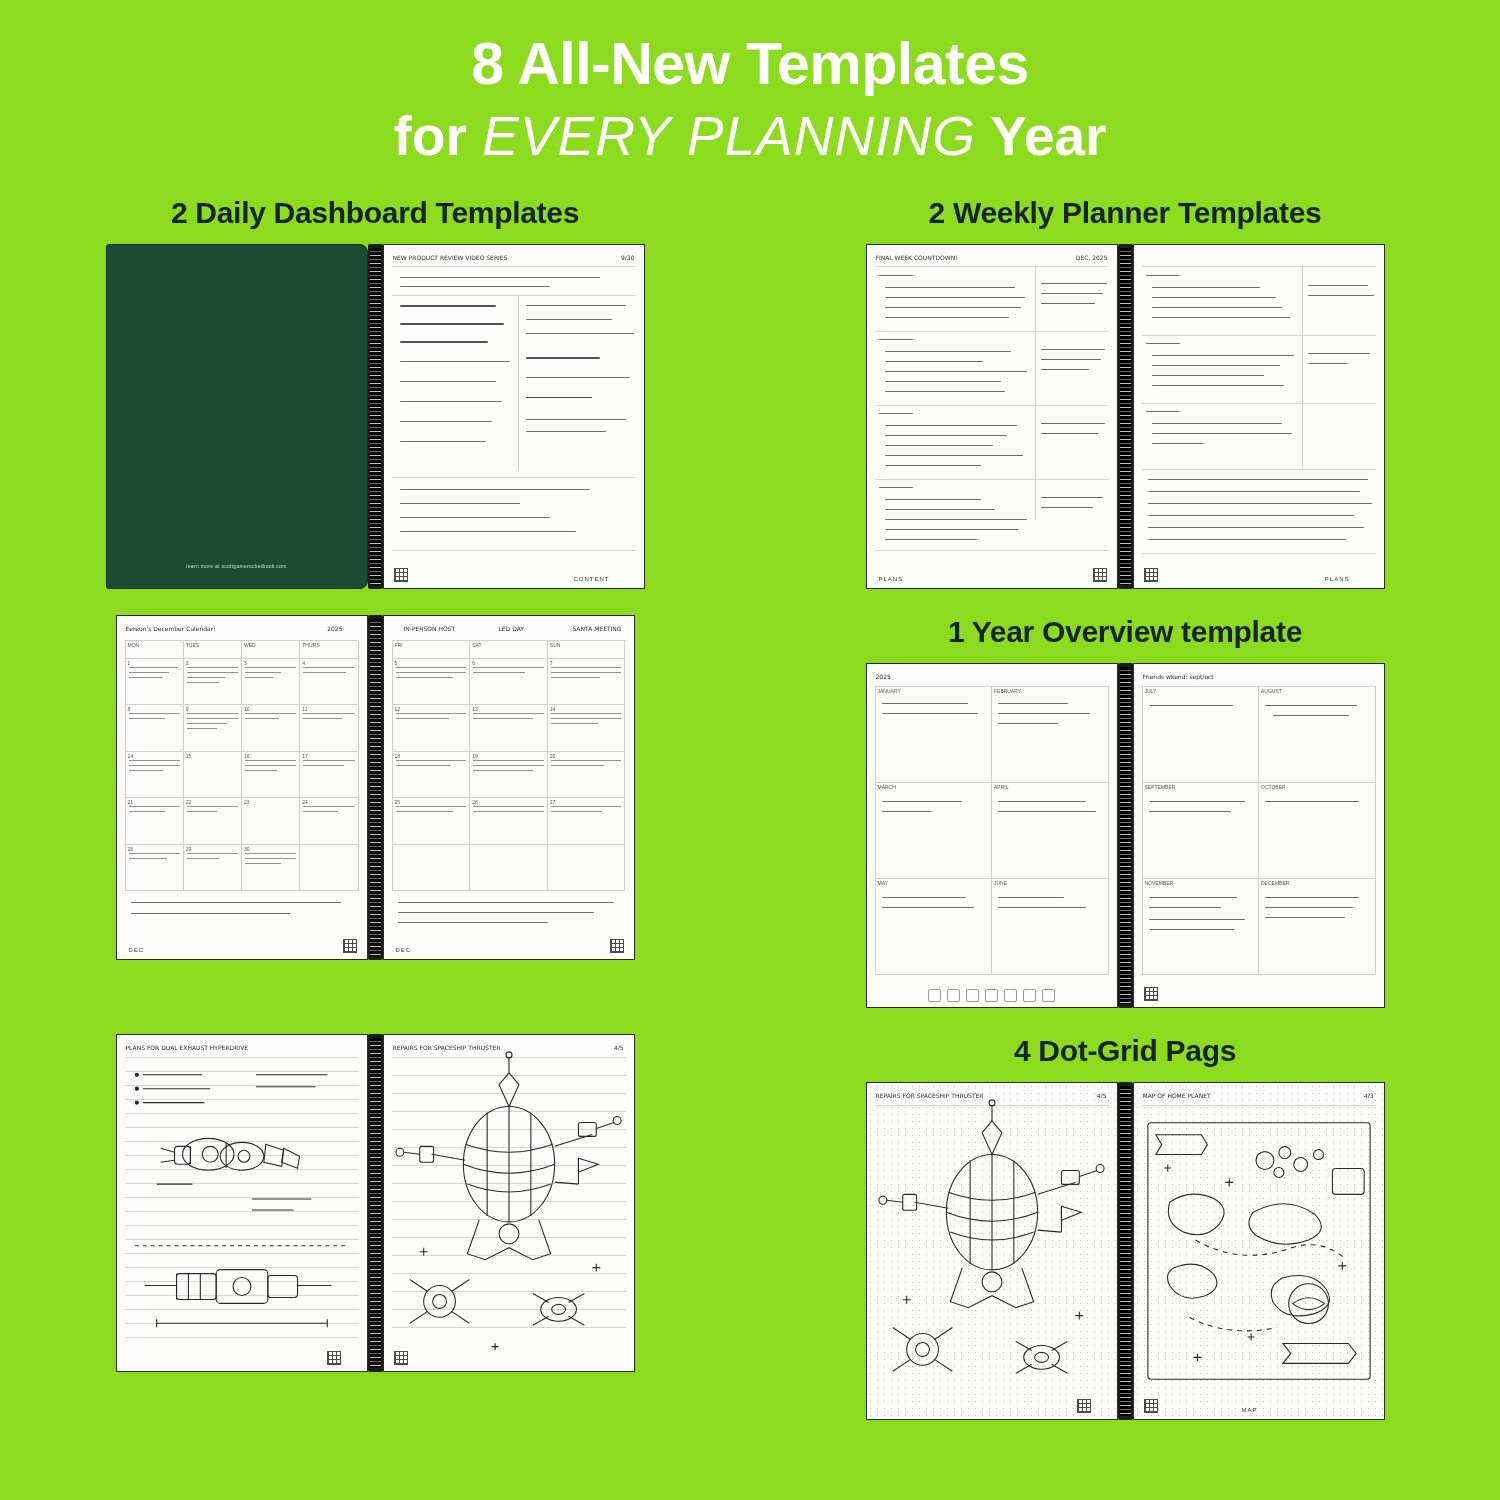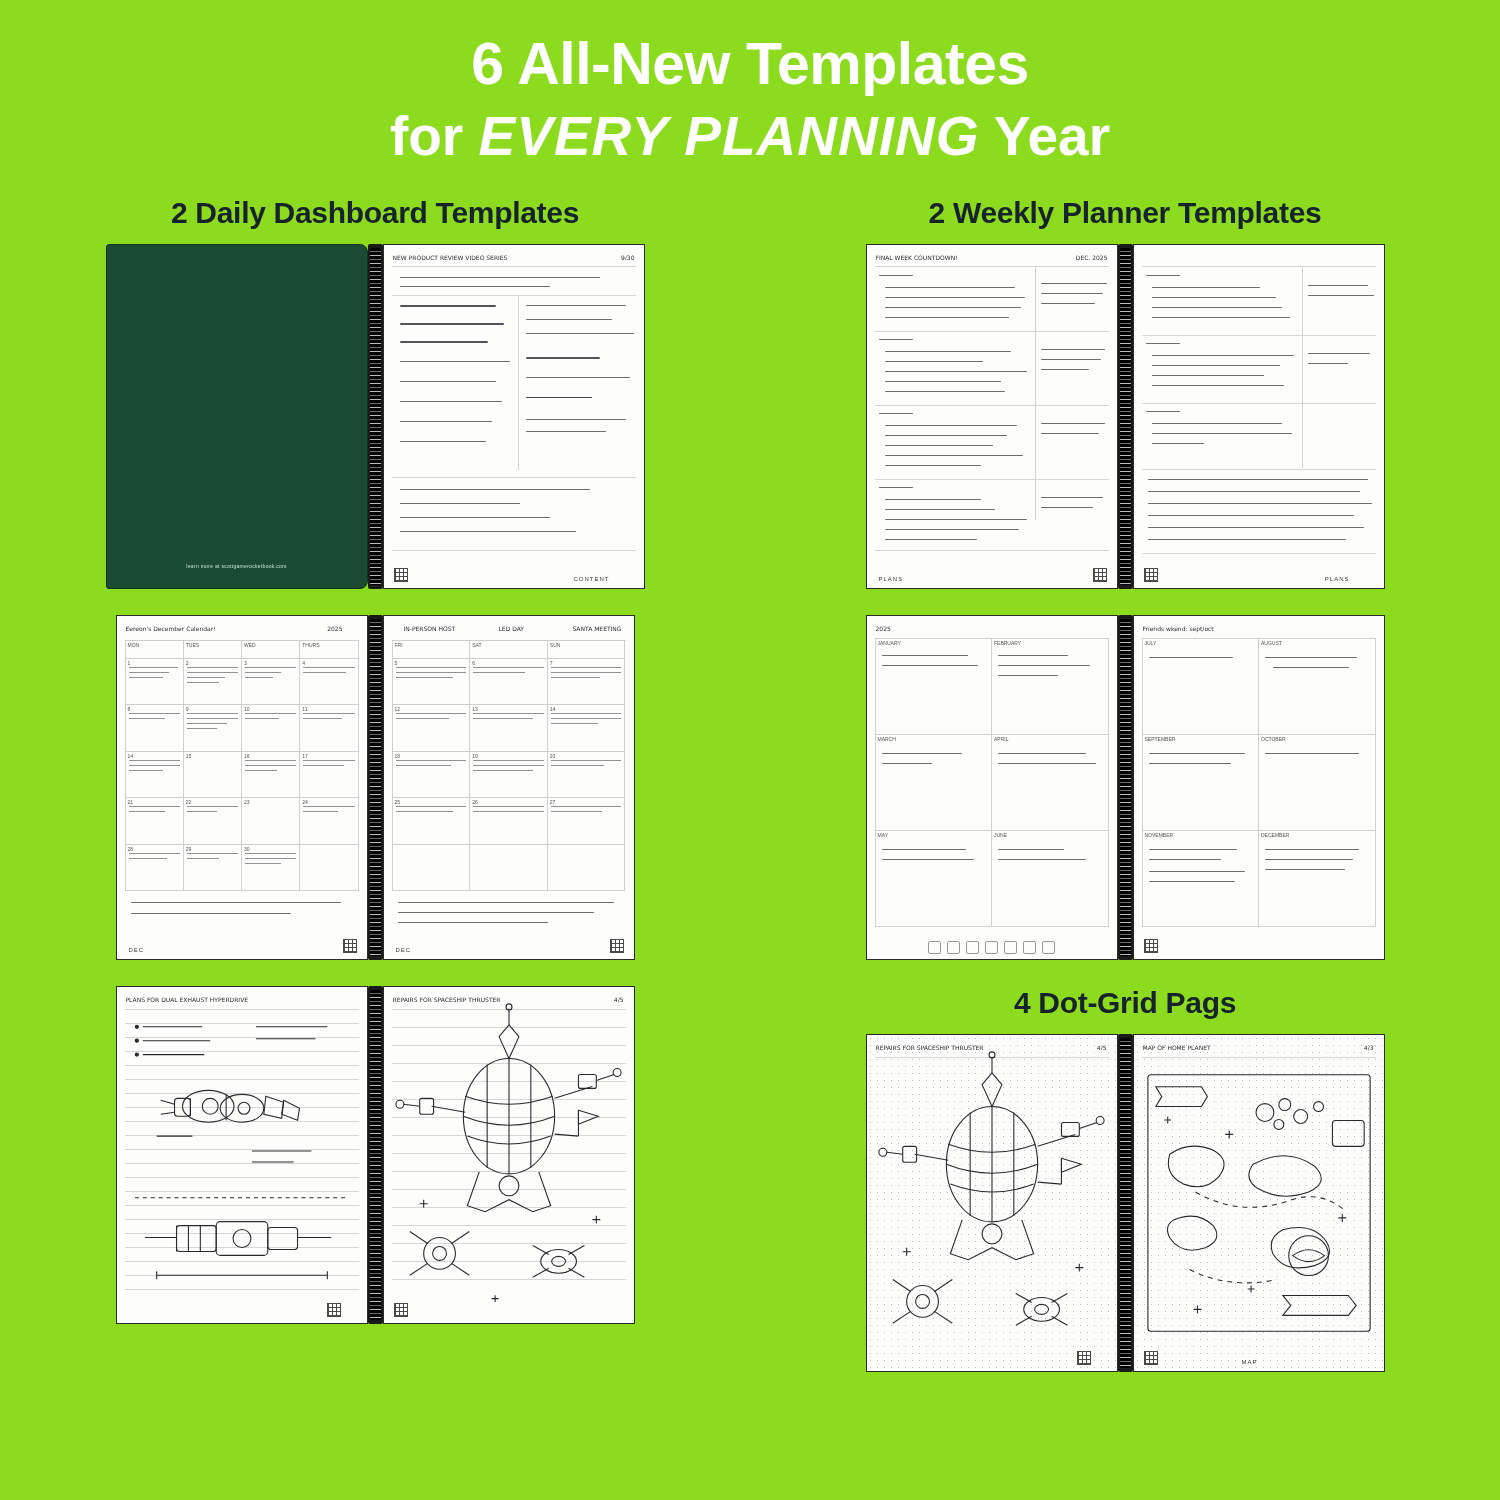--- a/index.html
+++ b/index.html
@@ -29,21 +29,21 @@
   }
   .headline .line2 {
     font-size: 55px;
     font-weight: bold;
     color: #ffffff;
     line-height: 1.25;
     margin-top: 6px;
   }
   .headline .line2 .em {
     font-style: italic;
-    font-weight: bold;
+    font-weight: normal;
     letter-spacing: 1px;
   }
 
   
   .grid {
     position: absolute;
     top: 196px;
     left: 0;
     width: 1500px;
   }
@@ -216,21 +216,21 @@
   .sketch {
     position: absolute;
     inset: 0;
   }
   .sketch svg { width: 100%; height: 100%; display: block; }
 </style>
 </head>
 <body>
 
 <div class="headline">
-  <div class="line1">6 All-New Templates</div>
+  <div class="line1">8 All-New Templates</div>
   <div class="line2">
     <span>for </span><span class="em">EVERY PLANNING</span><span> Year</span>
   </div>
 </div>
 
 <div class="grid">
 
   <div class="row">
 
     <div class="cell">
@@ -602,20 +602,21 @@
             <div class="hw" style="top:296px;left:14px;width:196px;"></div>
             <div class="hw" style="top:306px;left:14px;width:150px;"></div>
             <div class="footer-label" style="left:12px;">DEC</div>
             <div class="qr" style="right:10px;"></div>
           </div>
         </div>
       </div>
     </div>
 
     <div class="cell">
+      <div class="sec-title">1 Year Overview template</div>
       <div class="book">
         <div class="spread">
           <div class="page" style="width:252px;height:345px;">
             <div class="title-line" style="top:9px;left:9px;">2025</div>
             <div class="cal-grid" style="top:22px;height:288px;grid-template-columns:1fr 1fr;grid-template-rows:repeat(3,1fr);">
               <div>
                   <b>JANUARY</b>
                   <span class="hw" style="top:16px;left:6px;width:86px;"></span>
                   <span class="hw" style="top:26px;left:6px;width:96px;"></span>
                 </div>

